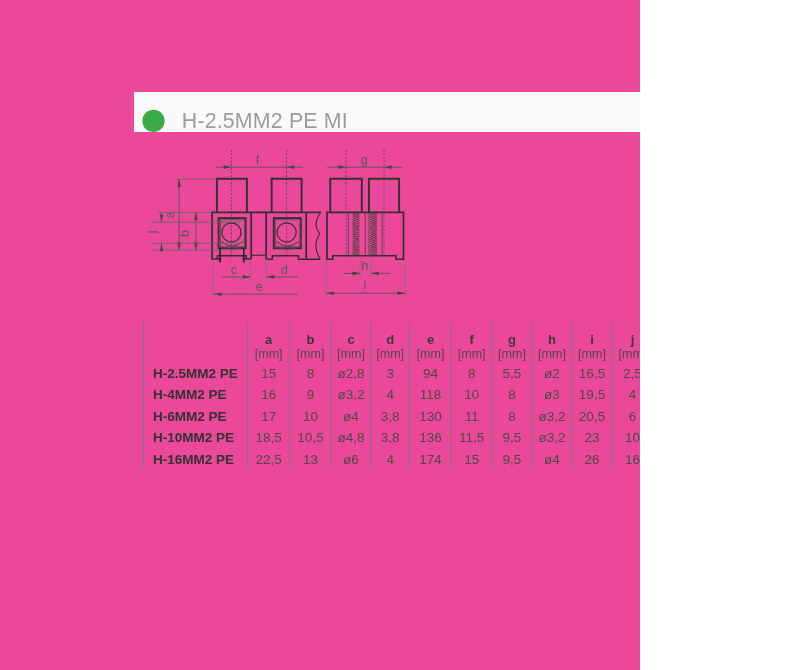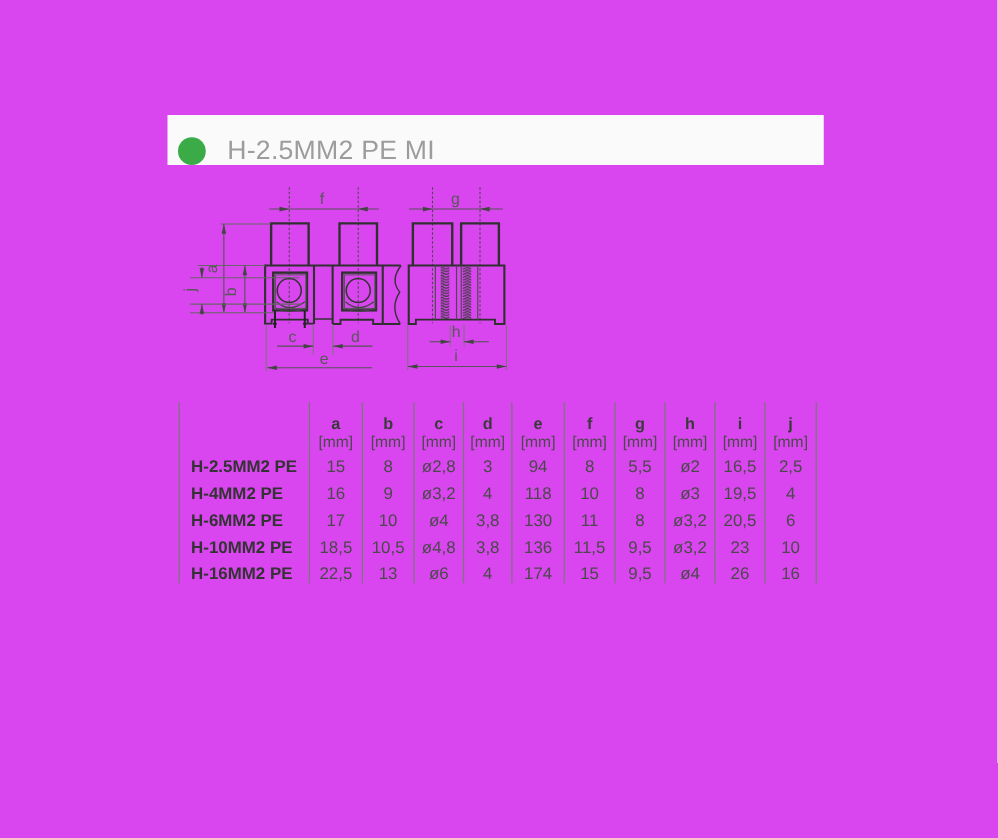--- a/index.html
+++ b/index.html
@@ -1,16 +1,16 @@
 <!DOCTYPE html>
 <html><head>
 <meta charset="utf-8">
 <style>
   html,body{margin:0;padding:0;background:#ffffff;}
-  .page{position:relative;width:798px;height:670px;background:#d946ef;overflow:hidden;
+  .page{position:relative;width:640px;height:670px;background:#ec4899;overflow:hidden;
         font-family:"Liberation Sans", sans-serif;}
   svg text{font-family:"Liberation Sans", sans-serif;}
 </style>
 </head>
 <body>
 <div class="page">
 <svg width="798" height="670" viewBox="0 0 798 670">
   <defs>
     <pattern id="thr" width="6.8" height="2.2" patternUnits="userSpaceOnUse">
       <path d="M0,0.3 L3.4,1.9 L6.8,0.3" stroke="#333" stroke-width="0.85" fill="none"></path>

